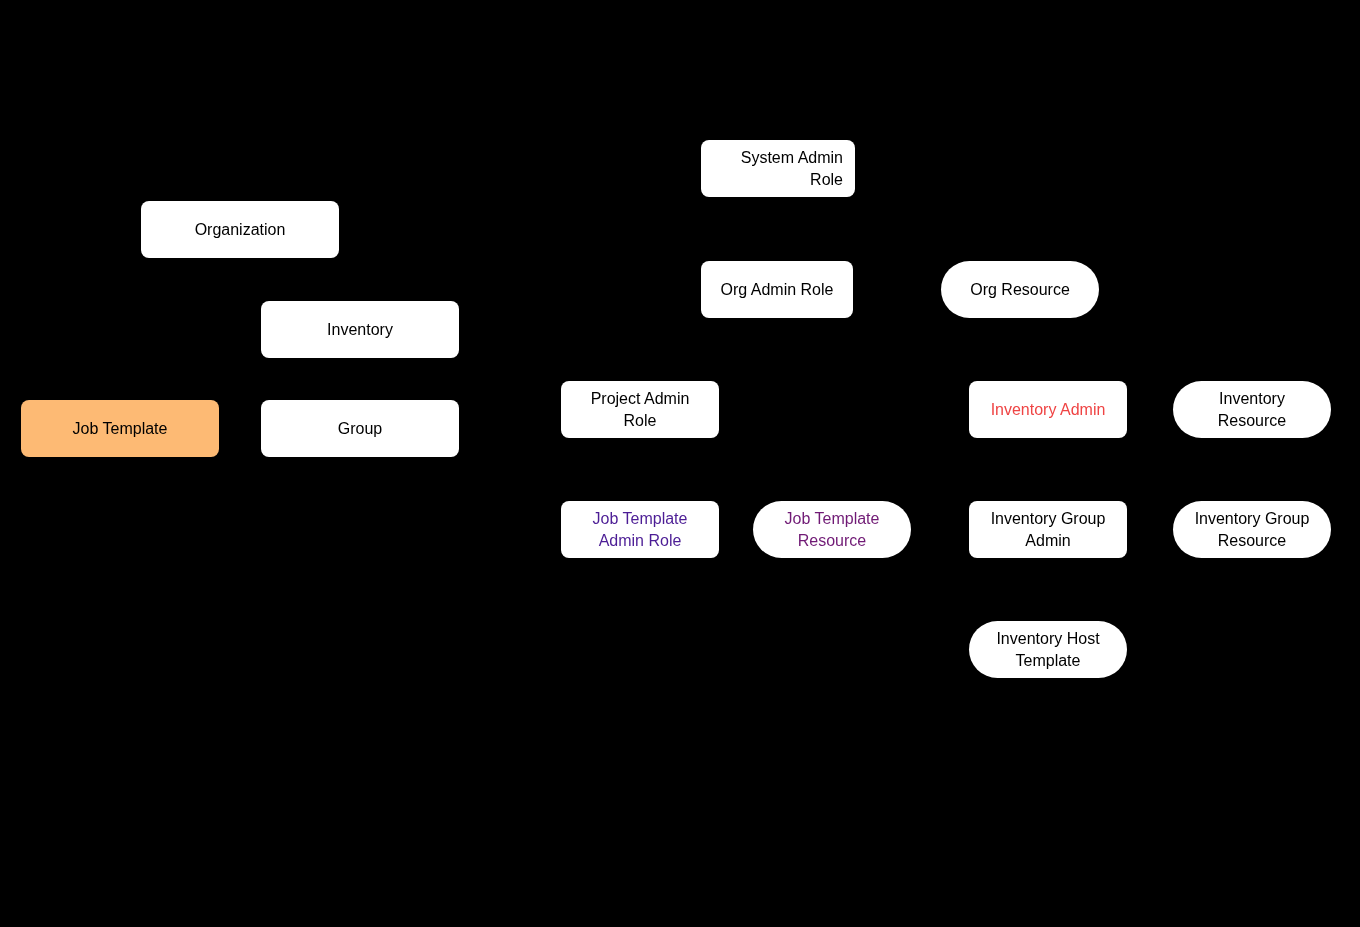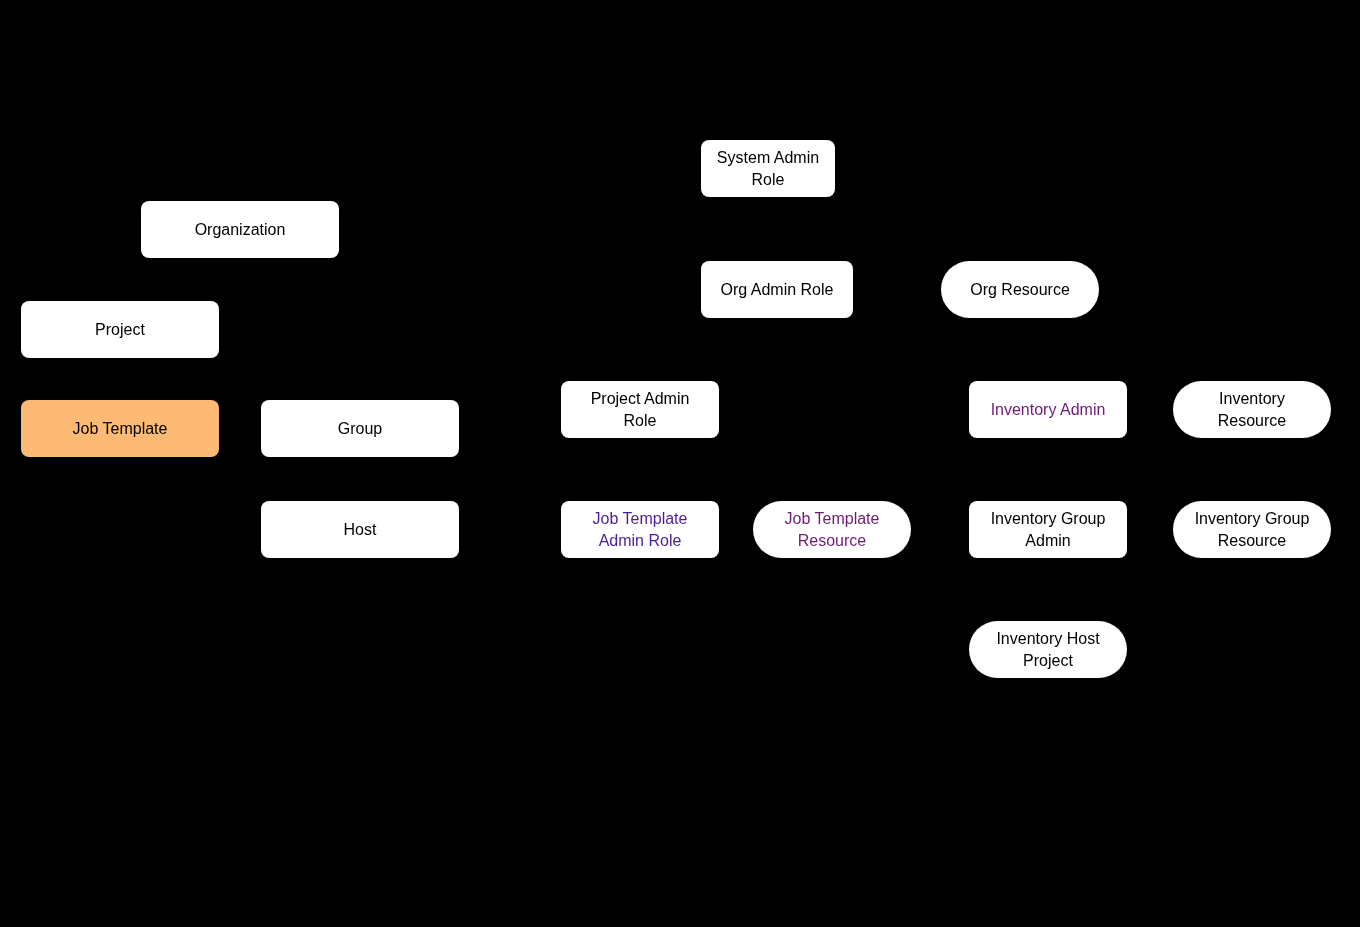--- a/index.html
+++ b/index.html
@@ -31,28 +31,27 @@
   }
   .node.pill {
     border-radius: 28.5px;
   }
 </style>
 </head>
 <body>
 
 <div class="canvas" style="width: 1360px; height: 927px; background: rgb(0, 0, 0);">
     <div class="node rect" style="left: 141px; top: 201px; width: 198px; height: 57px; background: rgb(255, 255, 255); color: rgb(0, 0, 0);">Organization</div>
-    <div class="node rect" style="left: 21px; top: 301px; width: 198px; height: 57px; background: rgb(255, 255, 255); color: rgb(0, 0, 0);">Project</div>
+    <div class="node rect" style="left: 261px; top: 301px; width: 198px; height: 57px; background: rgb(255, 255, 255); color: rgb(0, 0, 0);">Inventory</div>
     <div class="node rect" style="left: 21px; top: 400px; width: 198px; height: 57px; background: #fdba74; color: rgb(0, 0, 0);">Job Template</div>
     <div class="node rect" style="left: 261px; top: 400px; width: 198px; height: 57px; background: rgb(255, 255, 255); color: rgb(0, 0, 0);">Group</div>
-    <div class="node rect" style="left: 261px; top: 501px; width: 198px; height: 57px; background: rgb(255, 255, 255); color: rgb(0, 0, 0);">Host</div>
-    <div class="node rect" style="left: 701px; top: 140px; width: 134px; height: 57px; background: rgb(255, 255, 255); color: rgb(0, 0, 0);">System Admin Role</div>
+    <div class="node rect" style="left: 701px; top: 140px; width: 154px; height: 57px; background: rgb(255, 255, 255); color: rgb(0, 0, 0); text-align: right;">System Admin Role</div>
     <div class="node rect" style="left: 701px; top: 261px; width: 152px; height: 57px; background: rgb(255, 255, 255); color: rgb(0, 0, 0);">Org Admin Role</div>
     <div class="node pill" style="left: 941px; top: 261px; width: 158px; height: 57px; background: rgb(255, 255, 255); color: rgb(0, 0, 0);">Org Resource</div>
     <div class="node rect" style="left: 561px; top: 381px; width: 158px; height: 57px; background: rgb(255, 255, 255); color: rgb(0, 0, 0);">Project Admin Role</div>
-    <div class="node rect" style="left: 969px; top: 381px; width: 158px; height: 57px; background: rgb(255, 255, 255); color: #701a75;">Inventory Admin</div>
+    <div class="node rect" style="left: 969px; top: 381px; width: 158px; height: 57px; background: rgb(255, 255, 255); color: #ef4444;">Inventory Admin</div>
     <div class="node pill" style="left: 1173px; top: 381px; width: 158px; height: 57px; background: rgb(255, 255, 255); color: rgb(0, 0, 0);">Inventory Resource</div>
     <div class="node rect" style="left: 561px; top: 501px; width: 158px; height: 57px; background: rgb(255, 255, 255); color: #4c1d95;">Job Template Admin Role</div>
     <div class="node pill" style="left: 753px; top: 501px; width: 158px; height: 57px; background: rgb(255, 255, 255); color: #701a75;">Job Template Resource</div>
     <div class="node rect" style="left: 969px; top: 501px; width: 158px; height: 57px; background: rgb(255, 255, 255); color: rgb(0, 0, 0);">Inventory Group Admin</div>
     <div class="node pill" style="left: 1173px; top: 501px; width: 158px; height: 57px; background: rgb(255, 255, 255); color: rgb(0, 0, 0);">Inventory Group Resource</div>
-    <div class="node pill" style="left: 969px; top: 621px; width: 158px; height: 57px; background: rgb(255, 255, 255); color: rgb(0, 0, 0);">Inventory Host Project</div>
+    <div class="node pill" style="left: 969px; top: 621px; width: 158px; height: 57px; background: rgb(255, 255, 255); color: rgb(0, 0, 0);">Inventory Host Template</div>
   </div>
 
 </body></html>

